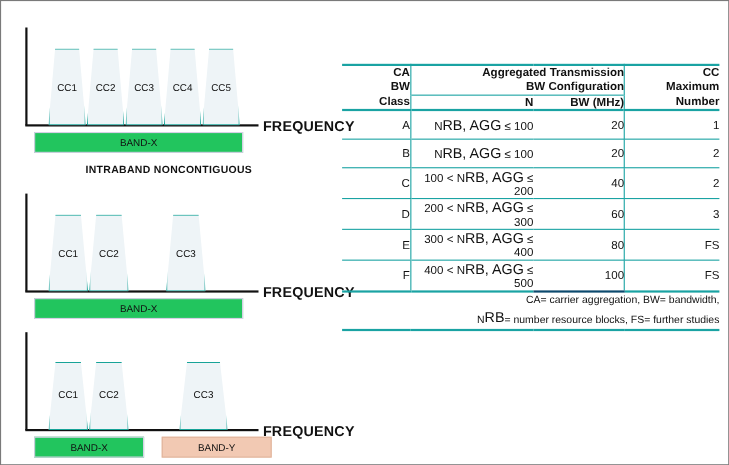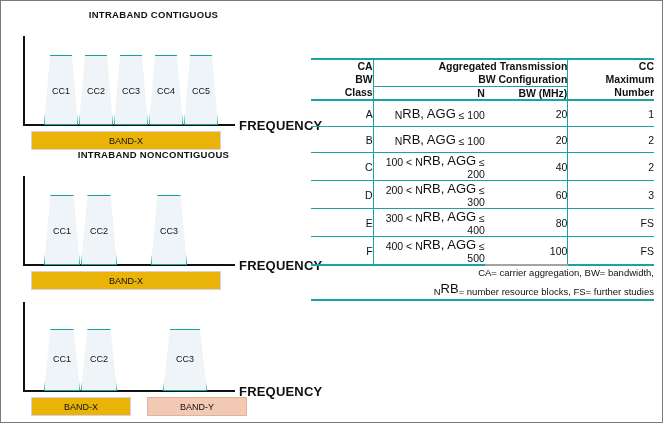--- a/index.html
+++ b/index.html
@@ -68,21 +68,21 @@
   .band-box {
     position: absolute;
     box-sizing: border-box;
     display: flex;
     align-items: center;
     justify-content: center;
     font-size: 9px;
     color: #111;
     border: 1px solid #c9c3dd;
   }
-  .band-x { background: #eab308; border-color: #d6d0e6; }
+  .band-x { background: #22c55e; border-color: #d6d0e6; }
   .band-y { background: #f2c9b3; border-color: #e0b49c; }
 
   
   #table-wrap {
     position: absolute;
     left: 310px;
     top: 57px;
     width: 343px;
   }
   table.ca-table {
@@ -129,21 +129,20 @@
     text-align: left;
   }
   .note-row td { border-bottom: 2px solid #1aa3a3; }
 </style>
 </head>
 <body>
 
 <div id="page">
 
   <div class="diagram" style="top:8px;">
-    <div class="diagram-title">INTRABAND CONTIGUOUS</div>
     <div class="plot" style="height:122px;">
 
       <div class="axis-line axis-v" style="left:12px; top:16px; height:89px;"></div>
       <div class="axis-line axis-h" style="left:12px; top:104px; width:212px;"></div>
       <div class="freq-label" style="left:228px; top:98px;">FREQUENCY</div>
 
       <div class="cc-shape" style="left:33px; top:35px; width:34px; height:70px; background:#eef4f7; border:1.3px solid #17a398; clip-path: polygon(18% 0%, 82% 0%, 100% 100%, 0% 100%);"></div>
       <div class="cc-label" style="left:33px; top:66px; width:34px;">CC1</div>
 
       <div class="cc-shape" style="left:68px; top:35px; width:34px; height:70px; background:#eef4f7; border:1.3px solid #17a398; clip-path: polygon(18% 0%, 82% 0%, 100% 100%, 0% 100%);"></div>
@@ -259,21 +258,21 @@
         <tr class="body-row">
           <td>E</td>
           <td class="vsep-l"><span>300 &lt; </span><span>N</span><span class="sub">RB, AGG</span><span> ≤ 400</span></td>
           <td class="vsep-r">80</td>
           <td>FS</td>
         </tr>
 
         <tr class="body-row">
           <td style="border-bottom:2px solid #1aa3a3;">F</td>
           <td class="vsep-l" style="border-bottom:2px solid #1aa3a3;margin-top:45px;"><span>400 &lt; </span><span>N</span><span class="sub">RB, AGG</span><span> ≤ 500</span></td>
-          <td class="vsep-r" style="border-bottom:2px solid #a3a3a3;">100</td>
+          <td class="vsep-r" style="border-bottom:2px solid #0c4a6e;">100</td>
           <td style="border-bottom:2px solid #1aa3a3;">FS</td>
         </tr>
 
         <tr class="note-row">
           <td class="note" colspan="4">
             <div>CA= carrier aggregation, BW= bandwidth,</div>
             <div><span>N</span><span class="sub">RB</span><span>= number resource blocks, FS= further studies</span></div>
           </td>
         </tr>
 

